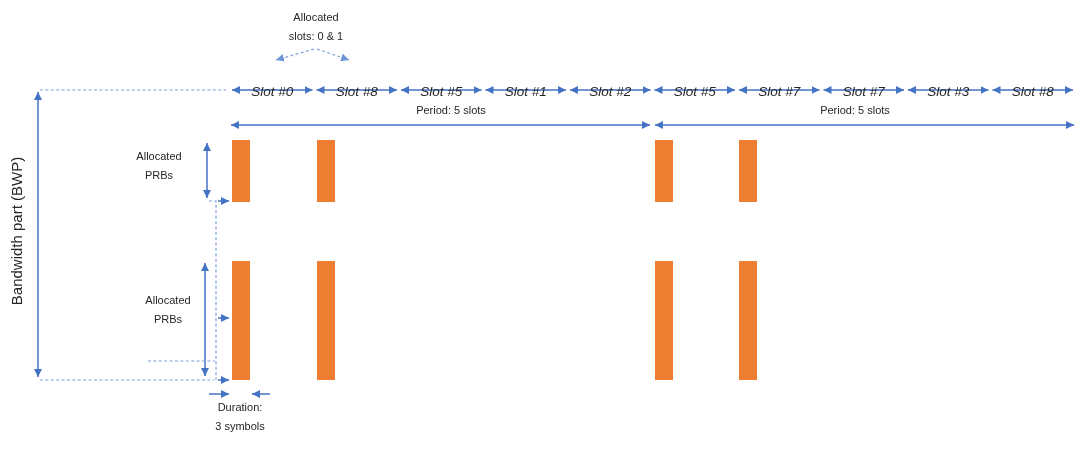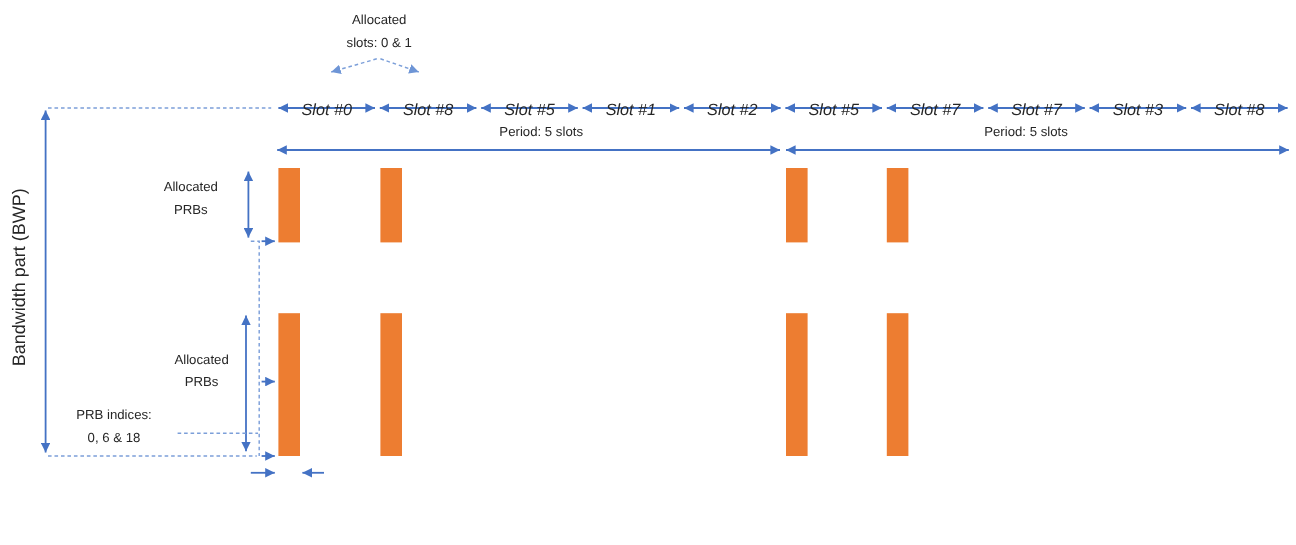--- a/index.html
+++ b/index.html
@@ -84,26 +84,24 @@
 
   <div class="txt" style="left:117px;top:147px;width:84px">
     <div>Allocated</div>
     <div>PRBs</div>
   </div>
   <div class="txt" style="left:126px;top:291px;width:84px">
     <div>Allocated</div>
     <div>PRBs</div>
   </div>
 
-  <div class="txt" style="left:45px;top:337px;width:100px">
-    <div>PRB indices:</div>
-    <div>0, 6 &amp; 18</div>
-  </div>
 
   <div class="txt" style="left:184px;top:398px;width:112px">
+    <div>Duration:</div>
+    <div>3 symbols</div>
   </div>
 
   <div id="slot-label-row">
       <div class="slot-label" style="left: 230px; width: 84.5px;">Slot #0</div>
       <div class="slot-label" style="left: 314.5px; width: 84.5px;">Slot #8</div>
       <div class="slot-label" style="left: 399px; width: 84.5px;">Slot #5</div>
       <div class="slot-label" style="left: 483.5px; width: 84.5px;">Slot #1</div>
       <div class="slot-label" style="left: 568px; width: 84.5px;">Slot #2</div>
       <div class="slot-label" style="left: 652.5px; width: 84.5px;">Slot #5</div>
       <div class="slot-label" style="left: 737px; width: 84.5px;">Slot #7</div>

